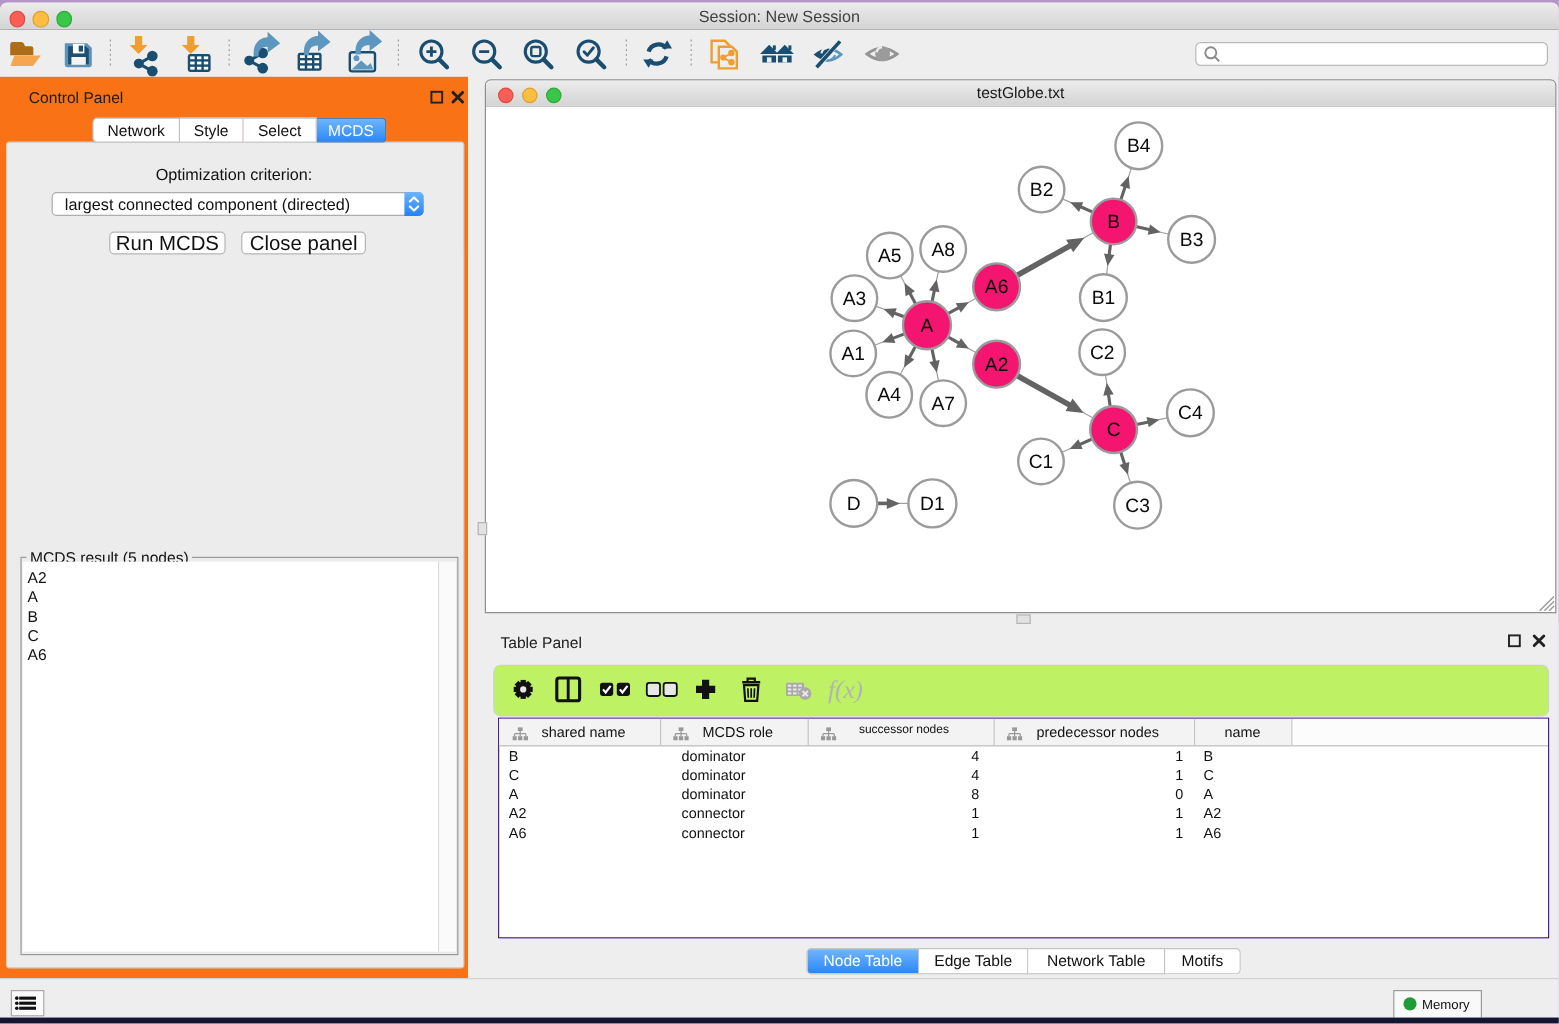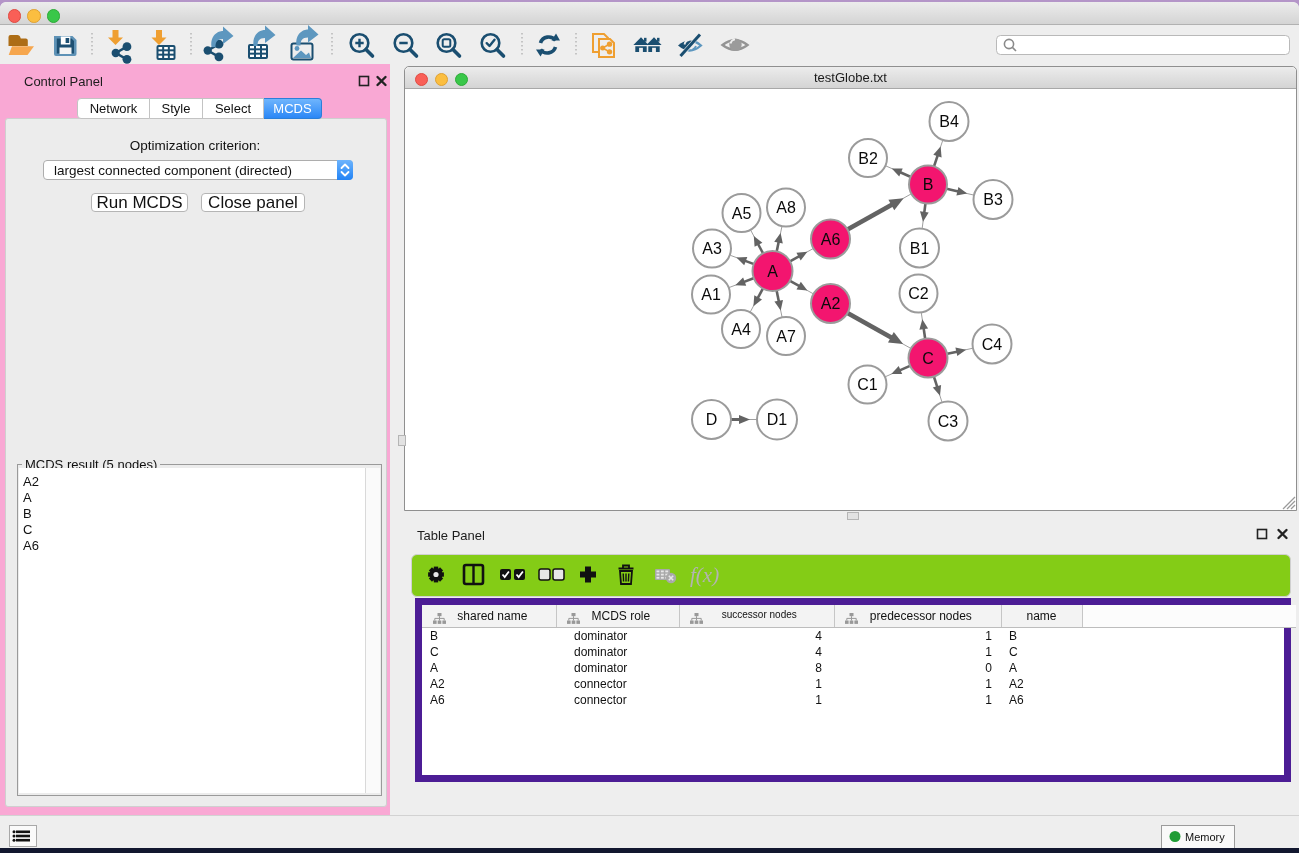--- a/index.html
+++ b/index.html
@@ -7,21 +7,21 @@
   .abs{position:absolute;}
   #app{left:0;top:2px;width:1299px;height:846px;background:#eeeeee;border-radius:6px 6px 0 0;overflow:hidden;}
   #deskbottom{left:0;top:848px;width:1299px;height:5px;background:#12172f;}
   
   #titlebar{left:0;top:0;width:1299px;height:22px;background:linear-gradient(#ececec,#d4d4d4);border-bottom:1px solid #b1b1b1;border-radius:6px 6px 0 0;}
   .light{width:11.5px;height:11.5px;border-radius:50%;top:7px;}
   #title{width:100%;text-align:center;top:4px;font-size:13.5px;color:#3f3f3f;}
   
   #toolbar{left:0;top:23px;width:1299px;height:39px;background:#eeeeee;}
   
-  #cpanel{left:0;top:62px;width:390px;height:751px;background:#f9a8d4;}
+  #cpanel{left:0;top:62px;width:390px;height:751px;background:#f97316;}
   #cpTitle{left:24px;top:10px;font-size:13px;color:#1c1c1c;}
   #cpBody{left:5px;top:54px;width:380px;height:687px;border:1px solid #cfcfcf;border-radius:3px;background:#ececec;}
   .tabrow{display:flex;}
   .tab{height:21px;line-height:20px;background:#ffffff;border:1px solid #c3c3c3;border-left:none;font-size:13px;color:#111;text-align:center;box-sizing:border-box;}
   .tab.first{border-left:1px solid #c3c3c3;border-radius:4px 0 0 4px;}
   .tab.last{border-radius:0 4px 4px 0;}
   .tab.sel{background:linear-gradient(#6fb5fd,#2b87f6);color:#fff;border-color:#2b7fd8;}
   
   #combo{left:43px;top:96px;width:310px;height:20px;background:#fff;border:1px solid #adadad;border-radius:4px;box-sizing:border-box;}
   #comboBtn{right:-1px;top:-1px;width:16px;height:20px;background:linear-gradient(#6db4fd,#2283f5);border-radius:0 4px 4px 0;}
@@ -29,37 +29,38 @@
   
   #fld{left:17px;top:400px;width:363px;height:330px;border:1px solid #9a9a9a;background:#ececec;}
   #fldLabel{left:4px;top:-8px;background:#ececec;padding:0 3px;font-size:13px;color:#111;}
   #lst{left:1px;top:3px;width:346px;height:325px;background:#fff;border-right:1px solid #d9d9d9;font-size:13px;color:#111;}
   #lstsb{right:1px;top:3px;width:14px;height:325px;background:#fafafa;}
   
   #nwin{left:404px;top:64px;width:893px;height:445px;background:#fff;border:1px solid #8f8f8f;border-radius:5px 5px 0 0;box-sizing:border-box;padding-left:12px;}
   #ntitle{left:0;top:0;width:100%;height:21px;background:linear-gradient(#ececec,#d4d4d4);border-bottom:1px solid #a8a8a8;border-radius:5px 5px 0 0;}
   
   #tpanel{left:404px;top:517px;width:895px;height:296px;background:#eeeeee;}
-  #ttoolbar{left:7px;top:35px;width:880px;height:43px;background:#84cc16;border:1px solid #d0d0d0;border-radius:6px;box-sizing:border-box;}
-  #ttable{left:11px;top:79px;width:876px;height:184px;background:#fff;border:7px solid #4c1d95;box-sizing:border-box;}
+  #ttoolbar{left:7px;top:35px;width:880px;height:43px;background:#bef264;border:1px solid #d0d0d0;border-radius:6px;box-sizing:border-box;}
+  #ttable{left:11px;top:79px;width:876px;height:184px;background:#fff;border:1px solid #4c1d95;box-sizing:border-box;}
   .btabs{display:flex;}
   .btab{height:20px;line-height:20px;background:#fff;border:1px solid #c3c3c3;border-left:none;font-size:13px;color:#111;text-align:center;}
   .btab.first{border-left:1px solid #c3c3c3;border-radius:4px 0 0 4px;}
   .btab.sel{background:linear-gradient(#6fb5fd,#2b87f6);color:#fff;}
   .btab.last{border-radius:0 4px 4px 0;}
   
   #status{left:0;top:813px;width:1299px;height:35px;background:#eeeeee;border-top:1px solid #d2d2d2;}
 </style>
 </head>
 <body>
 <div id="app" class="abs">
   <div id="titlebar" class="abs">
     <div class="abs light" style="left:7.5px;background:#f95f57;border:0.5px solid #df4b42;"></div>
     <div class="abs light" style="left:27px;background:#fbbe40;border:0.5px solid #dfa133;"></div>
     <div class="abs light" style="left:46.5px;background:#39c749;border:0.5px solid #2daa38;"></div>
+    <div id="title" class="abs">Session: New Session</div>
   </div>
   <div id="toolbar" class="abs">
       <svg width="1299" height="39" style="position:absolute;left:0;top:0;">
         <g>
 <path d="M 8.5,21 L 8.5,12 Q 8.5,10 10.5,10 L 17.5,10 Q 19.5,10 20,11.5 L 20.8,13.5 L 25.8,13.5 Q 27.8,13.5 27.8,15.5 L 27.8,21 Z" fill="#ad6d16"></path>
 <polygon points="12,21.2 34,21.2 27.5,30 8.7,30" fill="#f6a64e"></polygon>
 </g>
         <g>
 <path d="M 54,11 L 72.5,11 L 76.5,15 L 76.5,29 Q 76.5,31 74.5,31 L 56,31 Q 54,31 54,29 Z" fill="#5e92b6"></path>
 <path d="M 56.8,13.5 L 71.5,13.5 L 74,16 L 74,28.5 L 56.8,28.5 Z" fill="#1d4f72"></path>
@@ -477,20 +478,26 @@
           <span class="abs" style="left:587px;">A2</span>
         </div>
         <div class="abs" style="left:0;top:88.3px;width:874px;height:16px;font-size:12px;color:#111;">
           <span class="abs" style="left:8px;">A6</span>
           <span class="abs" style="left:152px;">connector</span>
           <span class="abs" style="left:300px;width:100px;text-align:right;">1</span>
           <span class="abs" style="left:470px;width:100px;text-align:right;">1</span>
           <span class="abs" style="left:587px;">A6</span>
         </div>
       </div>
+    <div class="abs btabs" style="left:268px;top:271px;">
+      <div class="btab sel first" style="width:92px;">Node Table</div>
+      <div class="btab" style="width:90px;">Edge Table</div>
+      <div class="btab" style="width:113px;">Network Table</div>
+      <div class="btab last" style="width:62px;">Motifs</div>
+    </div>
   </div>
   <div id="status" class="abs">
       <div class="abs" style="left:9px;top:9px;width:28px;height:22px;background:#fafafa;border:1px solid #a8a8a8;box-sizing:border-box;">
 <svg width="26" height="20">
           <g fill="#111">
             <rect x="6" y="4.5" width="14" height="2.6"></rect>
             <rect x="6" y="8.7" width="14" height="2.6"></rect>
             <rect x="6" y="12.9" width="14" height="2.6"></rect>
             <circle cx="4" cy="5.8" r="1.5"></circle>
             <circle cx="4" cy="10" r="1.5"></circle>

